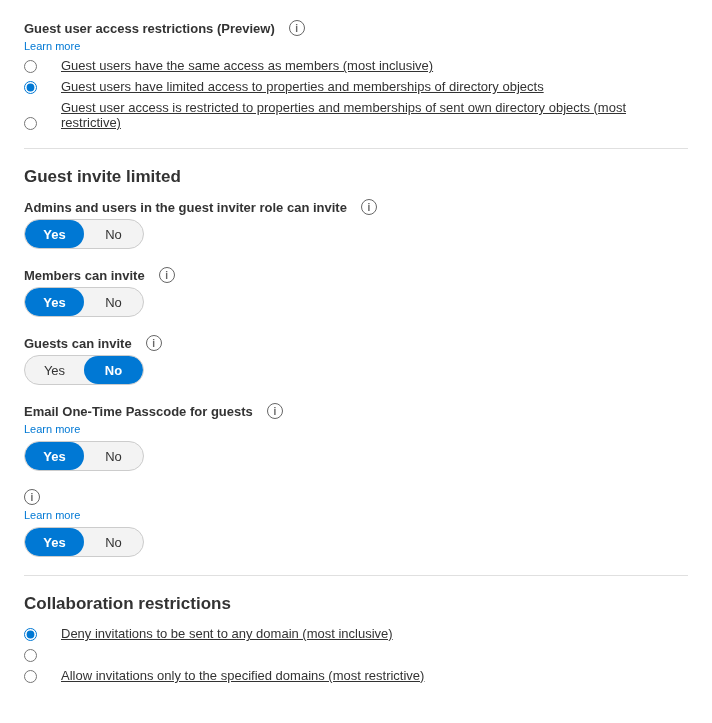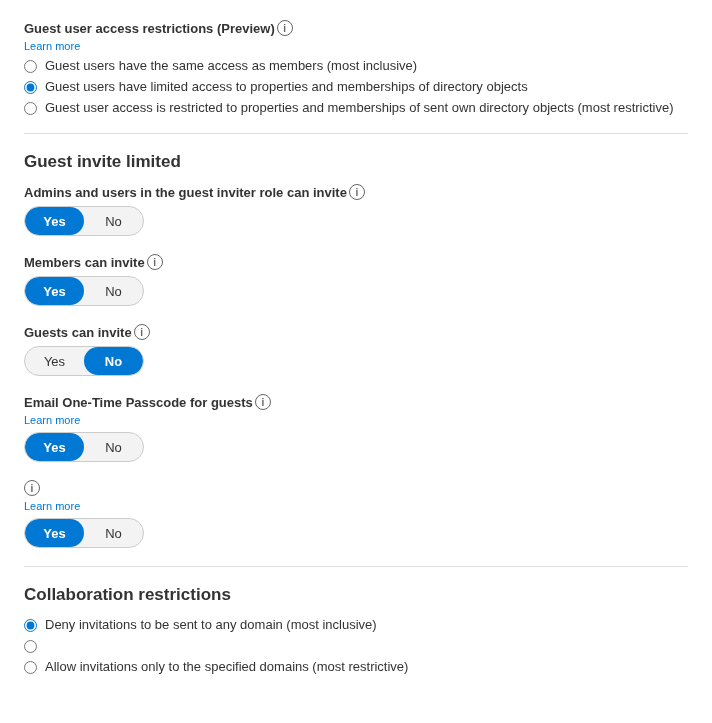--- a/index.html
+++ b/index.html
@@ -30,21 +30,21 @@
       margin-bottom: 18px;
     }
 
     .setting-label {
       font-size: 13px;
       font-weight: 600;
       color: #333;
       margin-bottom: 4px;
       display: flex;
       align-items: center;
-      gap: 2px;
+      gap: 14px;
     }
 
     .info-icon {
       display: inline-flex;
       align-items: center;
       justify-content: center;
       width: 16px;
       height: 16px;
       border: 1.5px solid #666;
       border-radius: 50%;
@@ -60,43 +60,43 @@
       text-decoration: none;
       display: block;
       margin-bottom: 6px;
       cursor: pointer;
     }
 
     
     .radio-option {
       display: flex;
       align-items: flex-end;
-      gap: 8px;
+      gap: 24px;
       margin-bottom: 6px;
       font-size: 13px;
       color: #333;
+      text-decoration: underline;
     }
 
     .radio-option input[type="radio"] {
       margin-top: 2px;
       accent-color: #0078d4;
       flex-shrink: 0;
     }
 
     
     .toggle-container {
       display: flex;
       align-items: flex-start;
       background: #f3f3f3;
       border: 1px solid #ccc;
       border-radius: 20px;
       width: 120px;
       height: 30px;
       overflow: hidden;
-      margin-top: 6px;
     }
 
     .toggle-btn {
       flex: 1;
       height: 100%;
       border: none;
       background: transparent;
       font-size: 13px;
       cursor: pointer;
       border-radius: 20px;

